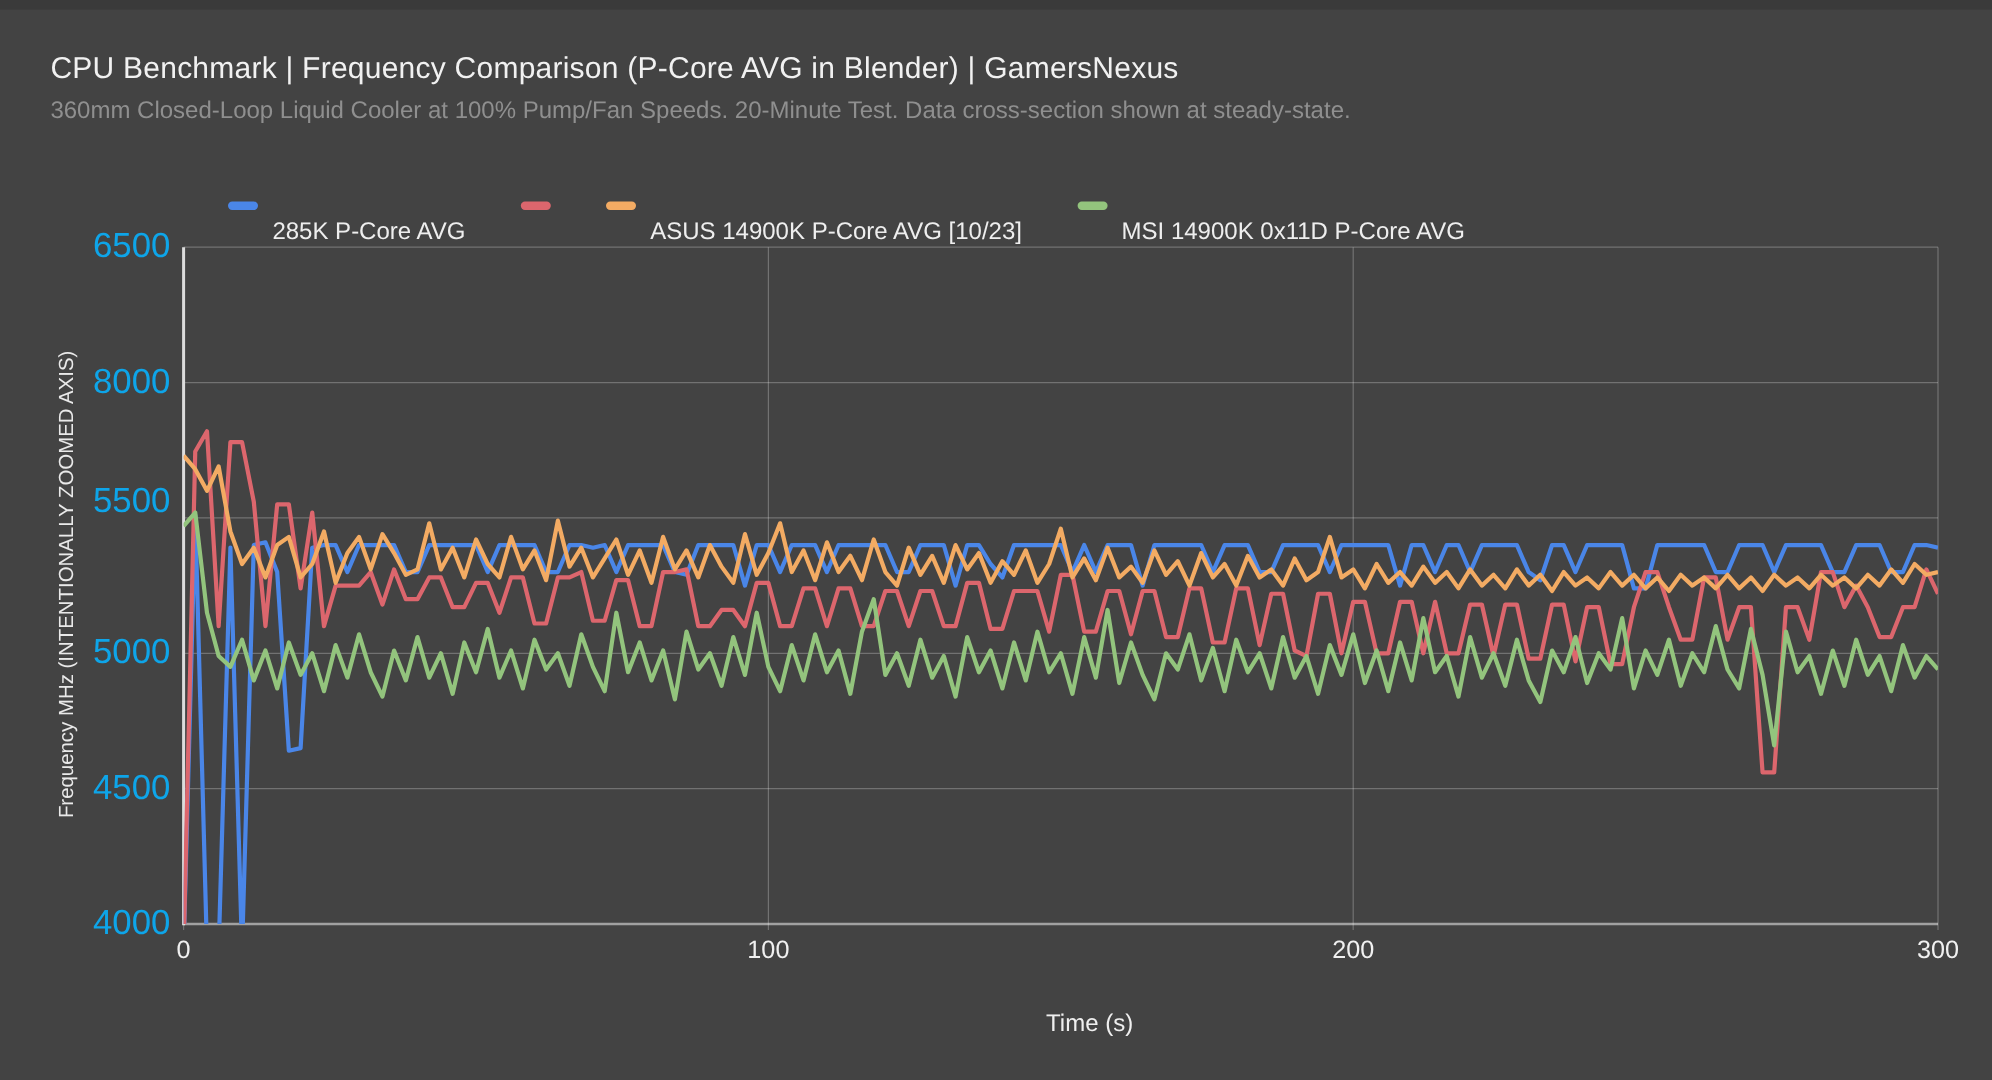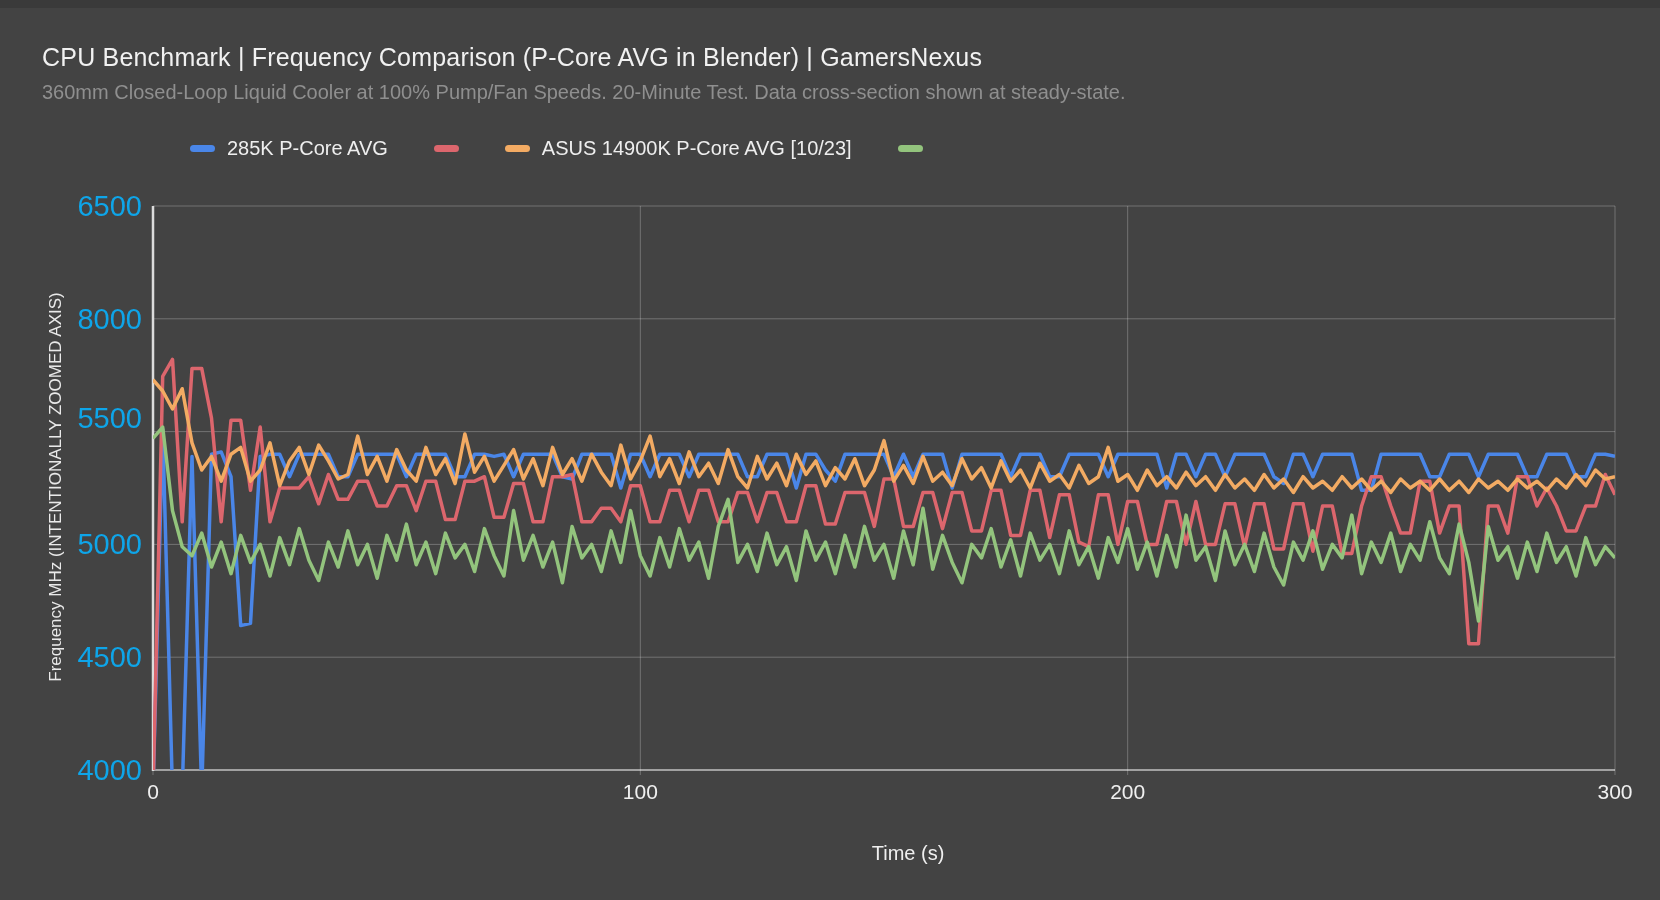--- a/index.html
+++ b/index.html
@@ -52,20 +52,21 @@
     white-space: nowrap;
   }
   .legend-swatch {
     width: 25px; height: 7px;
     border-radius: 4px;
     flex: 0 0 auto;
   }
   .legend-label {
     font-size: 20px;
     color: #eeeeee;
+    margin-top: 45px;
   }
   #plot-svg {
     position: absolute;
     left: 0; top: 0;
   }
   .y-axis-title {
     position: absolute;
     left: 56px; top: 487px;
     transform: translate(-50%, -50%) rotate(-90deg);
     font-size: 17px;
@@ -142,20 +143,21 @@
       </div>
       <div class="legend-item">
         <span class="legend-swatch" style="background: rgb(220, 102, 109);"></span>
       </div>
       <div class="legend-item">
         <span class="legend-swatch" style="background: rgb(243, 171, 99);"></span>
         <span class="legend-label">ASUS 14900K P-Core AVG [10/23]</span>
       </div>
       <div class="legend-item">
         <span class="legend-swatch" style="background: rgb(147, 196, 125);"></span>
+        <span class="legend-label">MSI 14900K 0x11D P-Core AVG</span>
       </div>
     </div>
 
   <div class="y-axis-title">Frequency MHz (INTENTIONALLY ZOOMED AXIS)</div>
   <div class="x-axis-title">Time (s)</div>
 
   <div id="tick-labels">
       <div class="y-tick-label" style="left: 52px; top: 770px;">4000</div>
       <div class="y-tick-label" style="left: 52px; top: 657.2px;">4500</div>
       <div class="y-tick-label" style="left: 52px; top: 544.4px;">5000</div>

